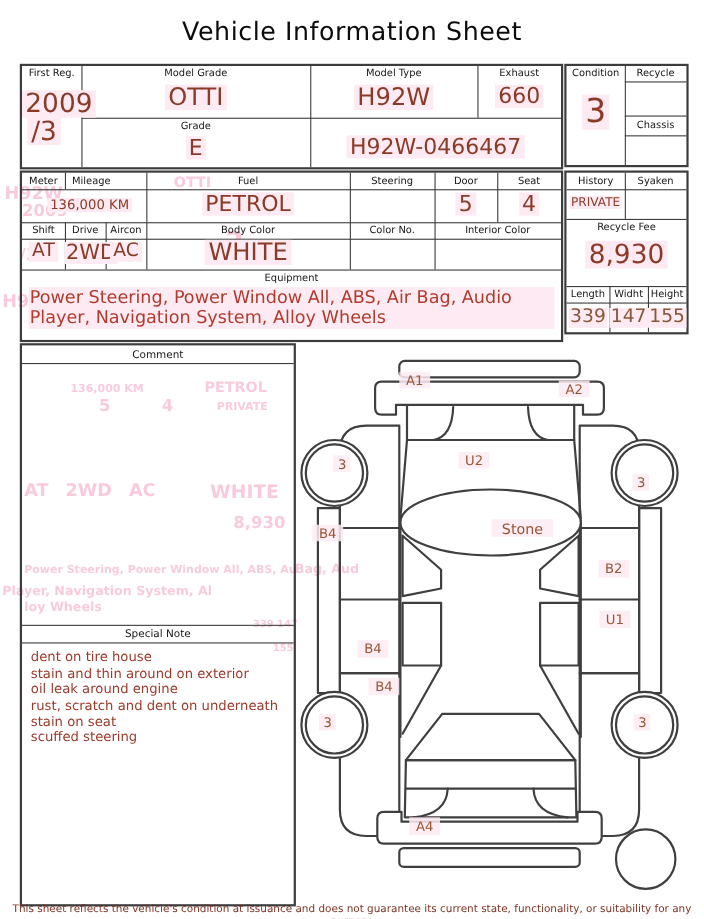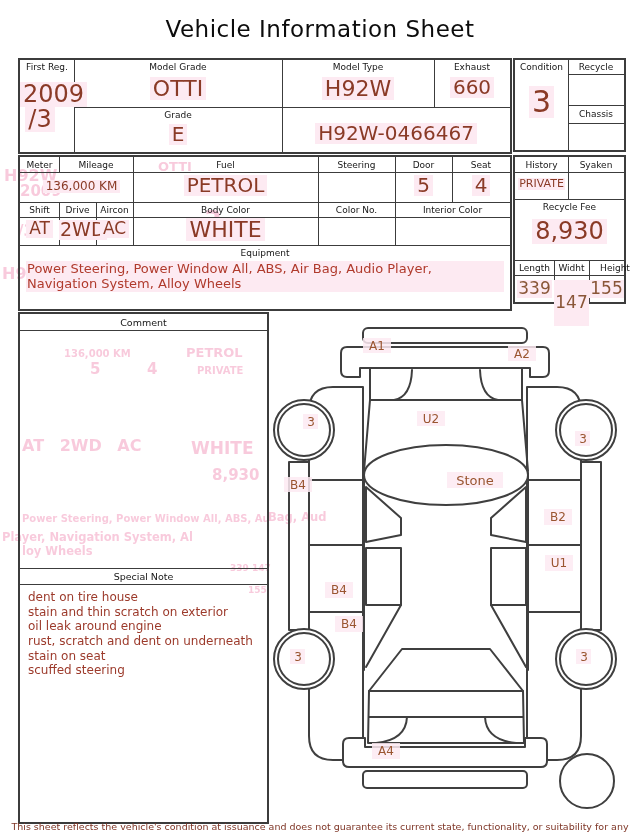--- a/index.html
+++ b/index.html
@@ -9,21 +9,21 @@
   .box{position:absolute;border:2px solid #3c3c3c;}
   .lnh{position:absolute;height:1px;background:#3c3c3c;}
   .lnv{position:absolute;width:1px;background:#3c3c3c;}
   .lbl{position:absolute;font-size:9px;color:#161616;text-align:center;line-height:1.1;}
   .val{position:absolute;color:#8a3a26;text-align:center;line-height:1.05;}
   .hl{background:#fdeaf2;padding:0 3px;display:inline-block;}
   .title{position:absolute;top:16px;left:0;width:100%;text-align:center;font-size:23px;
          color:#0c0c0c;letter-spacing:.5px;}
   .ghost{position:absolute;color:#f7bed4;font-weight:bold;opacity:.8;line-height:1;white-space:nowrap;}
   .notes{position:absolute;color:#9c3a2b;font-size:12px;line-height:1.22;}
-  .equip{position:absolute;color:#b03a2c;font-size:13px;line-height:1.18;}
+  .equip{position:absolute;color:#b03a2c;font-size:16px;line-height:1.18;}
   .footer{position:absolute;top:821px;left:0;width:100%;text-align:center;font-size:9.5px;color:#7e3526;}
   svg text{font-family:"DejaVu Sans",sans-serif;fill:#9a5530;}
 </style>
 </head>
 <body>
 
 <div class="page">
 
   <div class="ghost" style="left:4px;top:168px;font-size:16px;">H92W</div>
   <div class="ghost" style="left:20px;top:184px;font-size:15px;">2009</div>
@@ -83,21 +83,21 @@
     <div class="lbl" style="left:53px;top:3px;width:56px;">Recycle</div>
     <div class="lnh" style="left:53px;top:14px;width:56px;"></div>
     <div class="lnh" style="left:53px;top:45px;width:56px;"></div>
     <div class="lbl" style="left:53px;top:50px;width:56px;">Chassis</div>
     <div class="lnh" style="left:53px;top:63px;width:56px;"></div>
   </div>
 
   <div class="box" style="left:18px;top:155px;width:490px;height:152px;">
 
     <div class="lbl" style="left:0;top:4px;width:39px;">Meter</div>
-    <div class="lbl" style="left:39px;top:4px;width:74px;">Mileage</div>
+    <div class="lbl" style="left:26px;top:4px;width:74px;">Mileage</div>
     <div class="lbl" style="left:113px;top:4px;width:185px;">Fuel</div>
     <div class="lbl" style="left:298px;top:4px;width:77px;">Steering</div>
     <div class="lbl" style="left:375px;top:4px;width:57px;">Door</div>
     <div class="lbl" style="left:432px;top:4px;width:58px;">Seat</div>
     <div class="lnh" style="left:0;top:15px;width:490px;"></div>
     <div class="lnv" style="left:39px;top:0;height:15px;"></div>
     <div class="lnv" style="left:113px;top:0;height:45px;"></div>
     <div class="lnv" style="left:298px;top:0;height:45px;"></div>
     <div class="lnv" style="left:375px;top:0;height:45px;"></div>
     <div class="lnv" style="left:432px;top:0;height:45px;"></div>
@@ -136,38 +136,38 @@
     <div class="lbl" style="left:53px;top:4px;width:56px;">Syaken</div>
     <div class="lnh" style="left:0;top:15px;width:109px;"></div>
     <div class="lnv" style="left:53px;top:0;height:42px;"></div>
     <div class="val" style="left:0;top:21px;width:53px;font-size:11px;"><span class="hl" style="padding:0 1px;">PRIVATE</span></div>
     <div class="lnh" style="left:0;top:42px;width:109px;"></div>
     <div class="lbl" style="left:0;top:46px;width:109px;">Recycle Fee</div>
     <div class="val" style="left:0;top:62px;width:109px;font-size:24px;"><span class="hl">8,930</span></div>
     <div class="lnh" style="left:0;top:103px;width:109px;"></div>
     <div class="lbl" style="left:0;top:107px;width:39px;">Length</div>
     <div class="lbl" style="left:39px;top:107px;width:35px;">Widht</div>
-    <div class="lbl" style="left:74px;top:107px;width:52px;">Height</div>
+    <div class="lbl" style="left:74px;top:107px;width:35px;">Height</div>
     <div class="lnh" style="left:0;top:118px;width:109px;"></div>
     <div class="lnv" style="left:39px;top:103px;height:42px;"></div>
     <div class="lnv" style="left:74px;top:103px;height:42px;"></div>
     <div class="val" style="left:0;top:123px;width:39px;font-size:17px;color:#8a5638;"><span class="hl" style="padding:0 1px;">339</span></div>
-    <div class="val" style="left:39px;top:123px;width:35px;font-size:17px;color:#8a5638;"><span class="hl" style="padding:14px 1px;">147</span></div>
+    <div class="val" style="left:39px;top:123px;width:35px;font-size:17px;color:#8a5638;"><span class="hl" style="padding:0 1px;">147</span></div>
     <div class="val" style="left:74px;top:123px;width:35px;font-size:17px;color:#8a5638;"><span class="hl" style="padding:0 1px;">155</span></div>
   </div>
 
   <div class="box" style="left:18px;top:312px;width:247px;height:508px;">
     <div class="lbl" style="left:0;top:4px;width:247px;font-size:9.5px;">Comment</div>
     <div class="lnh" style="left:0;top:16px;width:247px;"></div>
     <div class="lnh" style="left:0;top:254px;width:247px;"></div>
     <div class="lbl" style="left:0;top:258px;width:247px;font-size:9.5px;">Special Note</div>
     <div class="lnh" style="left:0;top:270px;width:247px;"></div>
     <div class="notes" style="left:8px;top:276px;width:235px;">
       <div>dent on tire house</div>
-      <div>stain and thin scratch on exterior</div>
+      <div>stain and thin around on exterior</div>
       <div>oil leak around engine</div>
       <div>rust, scratch and dent on underneath</div>
       <div>stain on seat</div>
       <div>scuffed steering</div>
     </div>
   </div>
 
   <svg class="abs" style="left:270px;top:315px;" width="360" height="500" viewBox="0 0 360 500">
     <g stroke="#3f3f3f" stroke-width="2" fill="none" stroke-linejoin="round" stroke-linecap="round">
 

